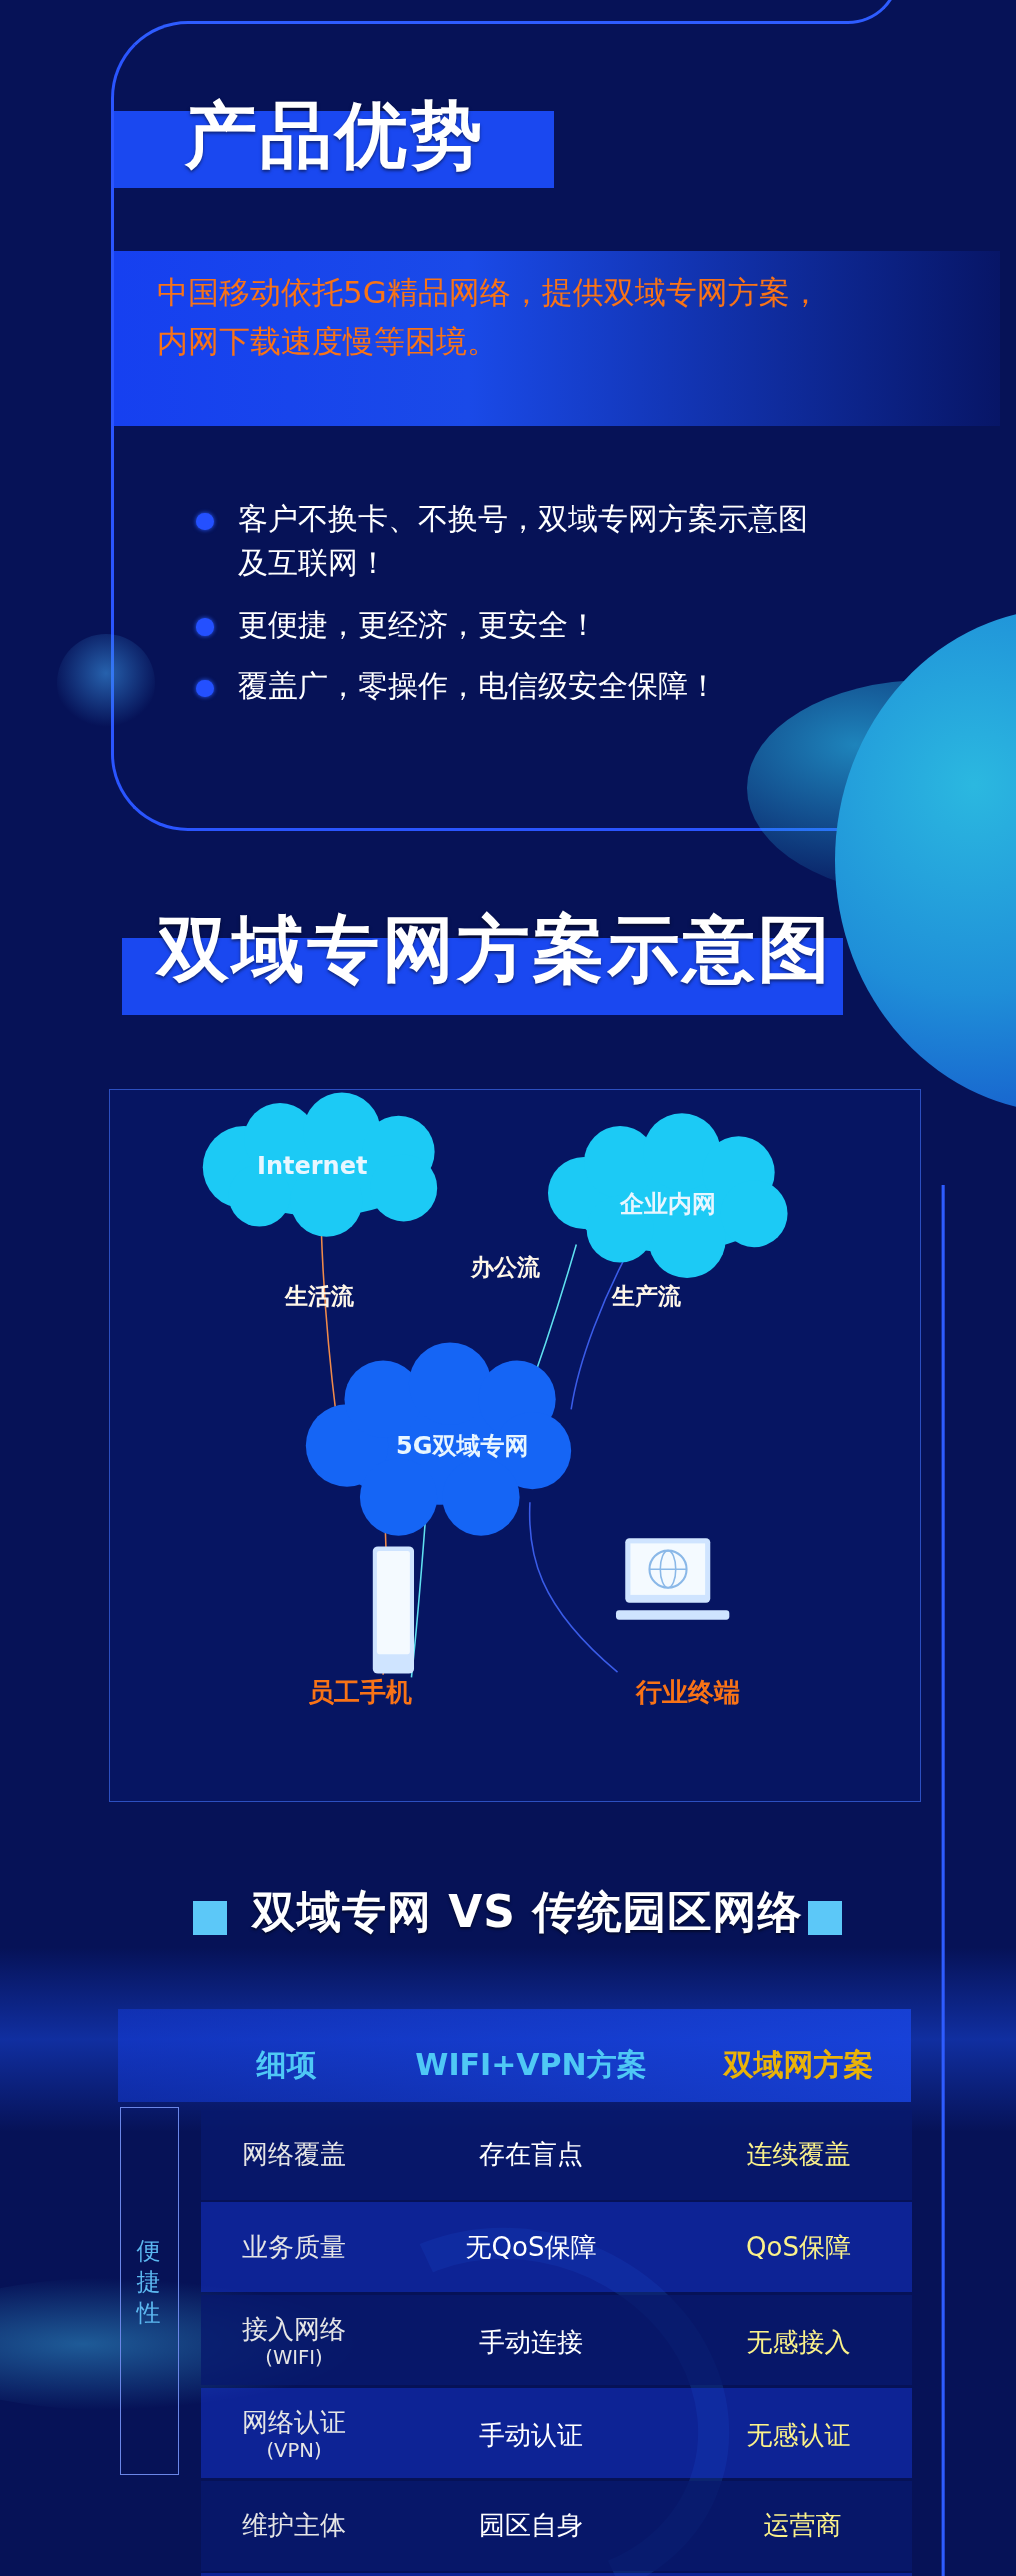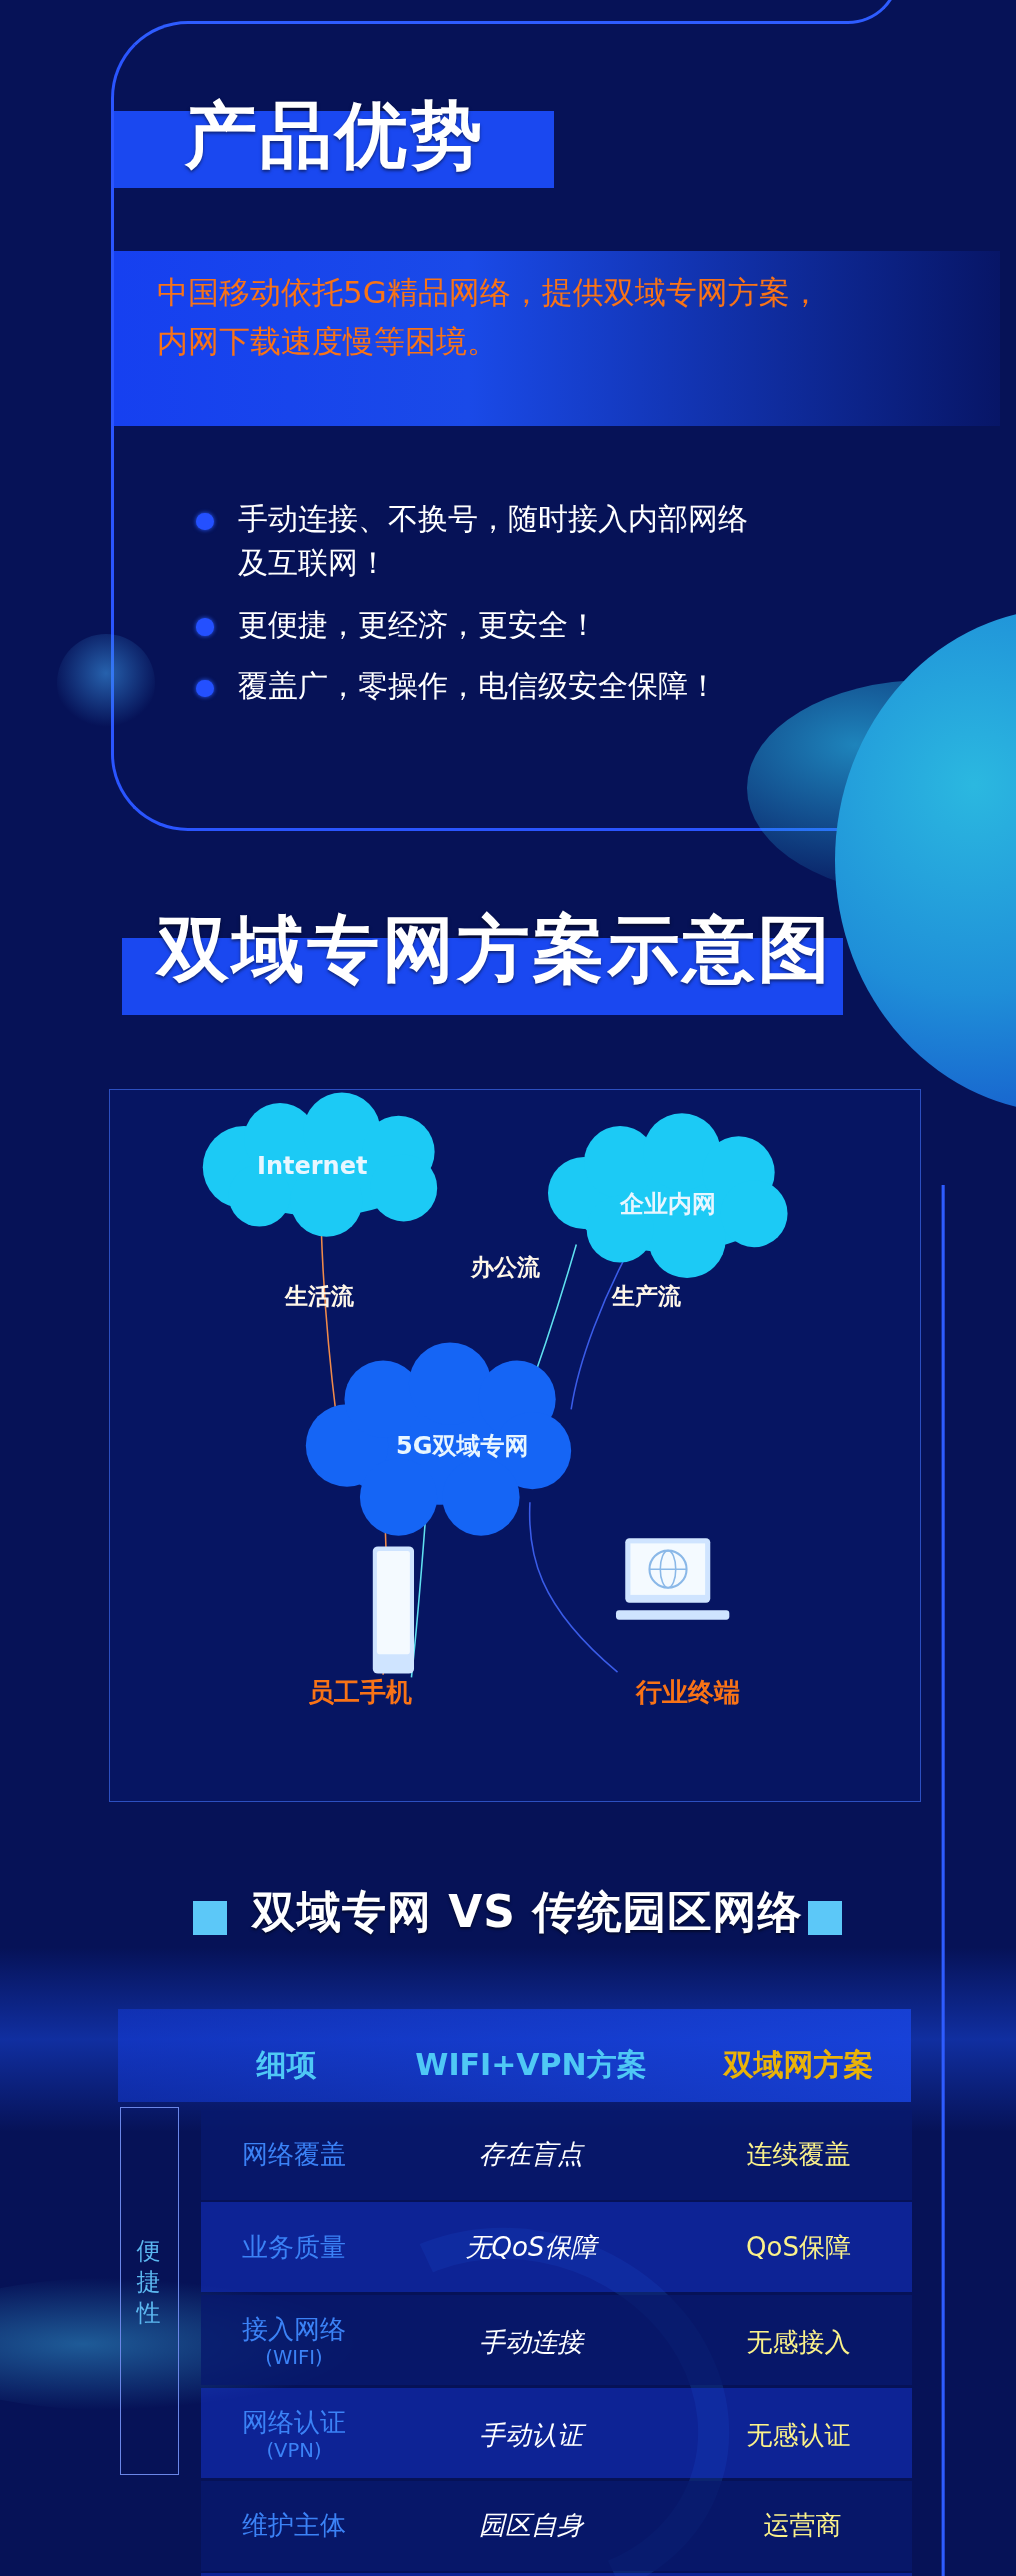--- a/index.html
+++ b/index.html
@@ -70,22 +70,22 @@
     text-shadow:0 1.5px 2.6px rgba(0,0,0,0.5); }
 
   
   .tbl-head-bg { left:118px; top:2009px; width:793px; height:93px;
     background:linear-gradient(90deg, rgba(20,60,220,0.5), rgba(25,70,230,0.8)); }
   .th { top:2045px; font-size:30px; font-weight:bold; text-align:center; }
   .row-bg { left:201px; width:711px; height:90px; }
   .row-bg.dark { background:rgba(8,25,110,0.8); }
   .row-bg.light { background:rgba(20,50,200,0.55); }
   .cell { font-size:26px; text-align:center; line-height:32px; }
-  .cell.feat { color:#3b82f6; }
-  .cell.a { color:#ffffff;font-style:italic; }
+  .cell.feat { color:#e5e5e5; }
+  .cell.a { color:#ffffff; }
   .cell.b { color:#fbf28a; }
   .sub { font-size:19.6px; line-height:26px; }
   .group-box { border:1.5px solid #6a86e8; }
   .group-text { color:#5cb8f0; font-size:24px; line-height:31px; text-align:center; width:31px; }
 </style>
 </head>
 <body>
 
 <div class="abs bg-band1"></div>
 <div class="abs bg-wave"></div>
@@ -99,21 +99,21 @@
 
 <div class="abs intro-box"></div>
 <div class="abs intro-text">
   <div>中国移动依托5G精品网络，提供双域专网方案，</div>
   <div>内网下载速度慢等困境。</div>
 </div>
 
 <div class="abs bullets">
   <div class="bullet">
     <span class="bullet-dot"></span>
-    <div>手动连接、不换号，随时接入内部网络</div>
+    <div>客户不换卡、不换号，双域专网方案示意图</div>
     <div>及互联网！</div>
   </div>
   <div class="bullet">
     <span class="bullet-dot"></span>
     <div>更便捷，更经济，更安全！</div>
   </div>
   <div class="bullet">
     <span class="bullet-dot"></span>
     <div>覆盖广，零操作，电信级安全保障！</div>
   </div>

